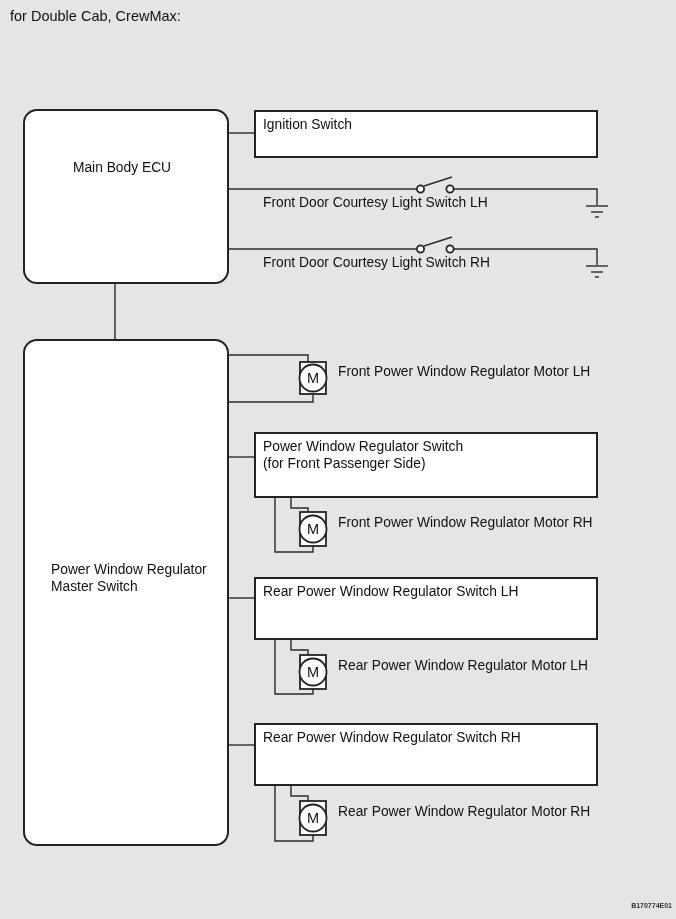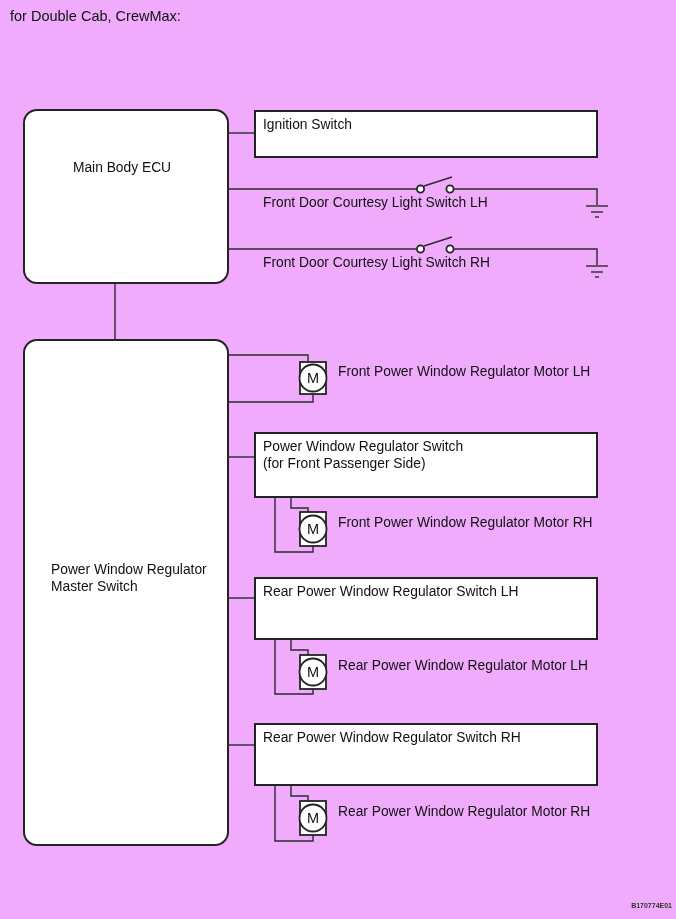--- a/index.html
+++ b/index.html
@@ -4,21 +4,21 @@
 <style>
   html, body {
     margin: 0;
     padding: 0;
     background: #ffffff;
   }
   .page {
     position: relative;
     width: 676px;
     height: 919px;
-    background: #f0abfc;
+    background: #e5e5e5;
     font-family: "Liberation Sans", sans-serif;
     overflow: hidden;
   }
   svg text {
     font-family: "Liberation Sans", sans-serif;
     fill: #111111;
   }
   .lbl { font-size: 13.8px; }
   .title-text { font-size: 14.5px; }
   .motor-m { font-size: 14.5px; }

